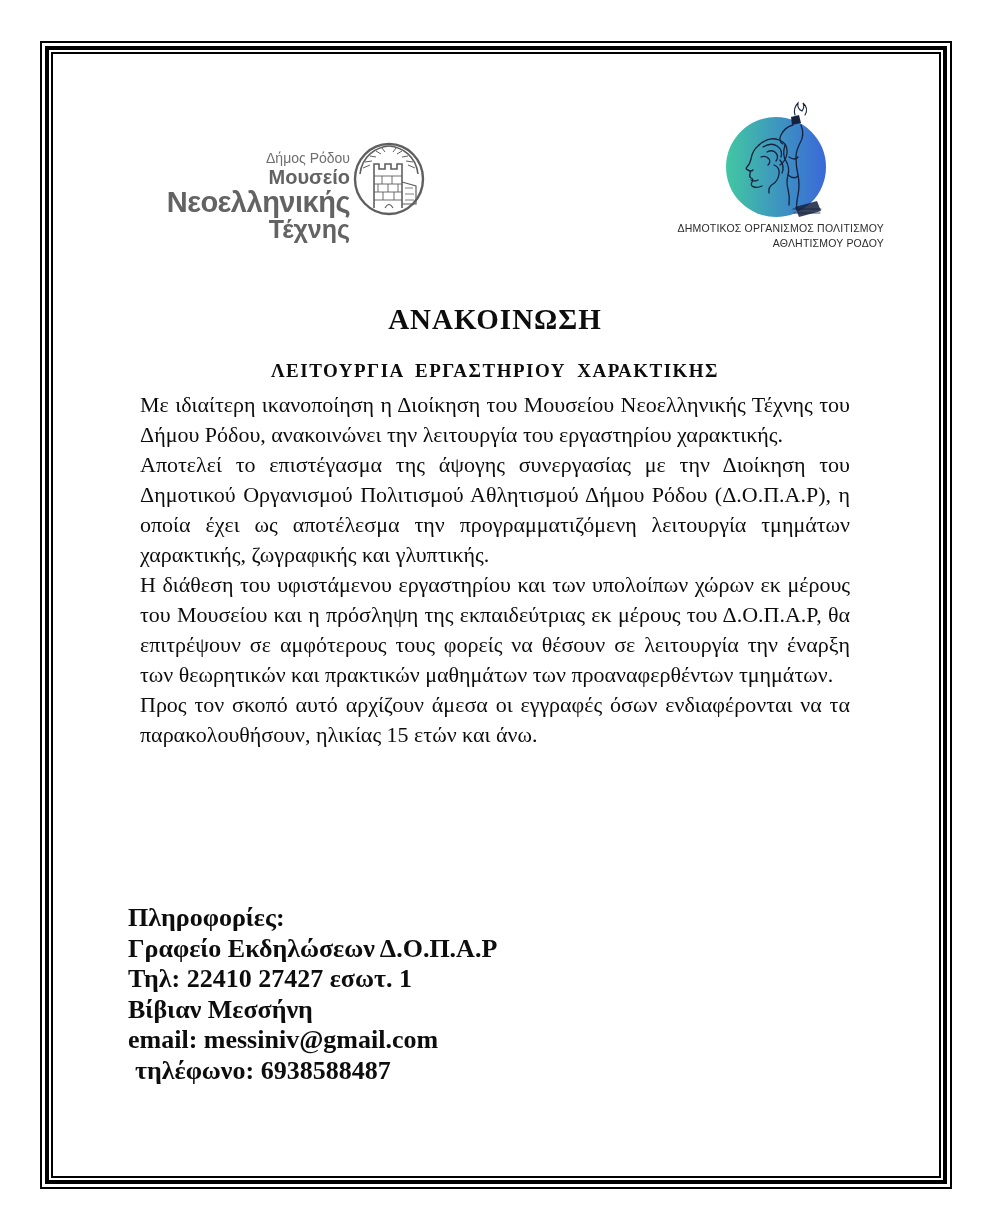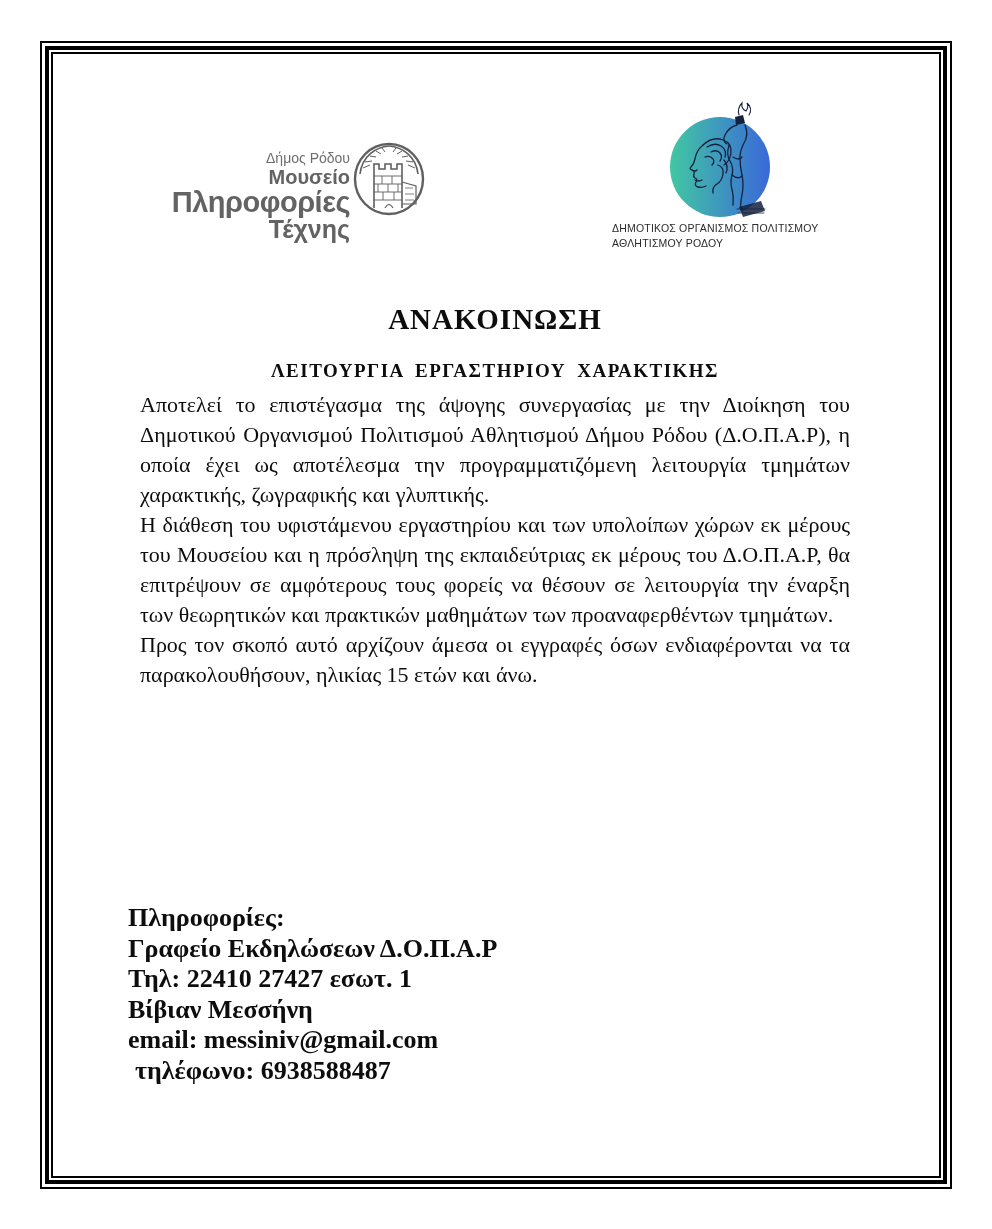--- a/index.html
+++ b/index.html
@@ -21,21 +21,21 @@
 
   
   .museum-logo { position: absolute; left: 80px; top: 143px; width: 270px; height: 110px; }
   .museum-logo .ml-line { position: absolute; right: 0; white-space: nowrap; font-family: "Liberation Sans", sans-serif; line-height: 1; }
   .ml-1 { top: 8px;  font-size: 14px; font-weight: 400; }
   .ml-2 { top: 24px; font-size: 20px; font-weight: 700; }
   .ml-3 { top: 45px; font-size: 29px; font-weight: 700; letter-spacing: -0.5px; }
   .ml-4 { top: 74px; font-size: 25px; font-weight: 700; right: -2px; }
   .museum-emblem { position: absolute; left: 352px; top: 142px; width: 74px; height: 74px; }
 
-  .dopar-logo { position: absolute; left: 612px; top: 95px; width: 216px; text-align: left; }
+  .dopar-logo { position: absolute; left: 668px; top: 95px; width: 216px; text-align: right; }
   .dopar-emblem { display: block; margin: 0 auto; width: 110px; height: 124px; }
   .dopar-caption { font-family: "Liberation Sans", sans-serif; font-size: 10.5px; line-height: 15px; color: #2b2b2b; letter-spacing: 0.2px; margin-top: 2px; }
 
   
   .doc-title {
     position: absolute; left: 140px; top: 303px; width: 710px;
     text-align: center; font-size: 29px; font-weight: 700; letter-spacing: 1px;
   }
   .doc-subtitle {
     position: absolute; left: 140px; top: 360px; width: 710px;
@@ -64,21 +64,21 @@
 
   <div class="frame-a">
     <div class="frame-b">
       <div class="frame-c"></div>
     </div>
   </div>
 
   <div class="museum-logo" style="color:#636363;">
     <div class="ml-line ml-1" style="color:#6e6e6e;">Δήμος Ρόδου</div>
     <div class="ml-line ml-2">Μουσείο</div>
-    <div class="ml-line ml-3">Πληροφορίες</div>
+    <div class="ml-line ml-3">Νεοελληνικής</div>
     <div class="ml-line ml-4">Τέχνης</div>
   </div>
   <svg class="museum-emblem" viewBox="0 0 74 74">
     <g fill="none" stroke="#5f5f5f" stroke-width="1.6">
       <ellipse cx="37" cy="37" rx="34" ry="35" stroke-width="2.4"></ellipse>
 
       <path d="M8,32 C10,14 24,5 37,4"></path>
       <path d="M66,32 C64,14 50,5 37,4"></path>
       <g stroke-width="1">
         <path d="M11,26 l7,-3 M13,20 l7,-1 M18,14 l6,1 M24,9 l5,3 M30,6 l3,4"></path>
@@ -134,20 +134,21 @@
     <div class="dopar-caption">
       <div>ΔΗΜΟΤΙΚΟΣ ΟΡΓΑΝΙΣΜΟΣ ΠΟΛΙΤΙΣΜΟΥ</div>
       <div>ΑΘΛΗΤΙΣΜΟΥ ΡΟΔΟΥ</div>
     </div>
   </div>
 
   <div class="doc-title">ΑΝΑΚΟΙΝΩΣΗ</div>
   <div class="doc-subtitle">ΛΕΙΤΟΥΡΓΙΑ ΕΡΓΑΣΤΗΡΙΟΥ ΧΑΡΑΚΤΙΚΗΣ</div>
 
   <div class="doc-body">
+    <p>Με ιδιαίτερη ικανοποίηση η Διοίκηση του Μουσείου Νεοελληνικής Τέχνης του Δήμου Ρόδου, ανακοινώνει την λειτουργία του εργαστηρίου χαρακτικής.</p>
     <p>Αποτελεί το επιστέγασμα της άψογης συνεργασίας με την Διοίκηση του Δημοτικού Οργανισμού Πολιτισμού Αθλητισμού Δήμου Ρόδου (Δ.Ο.Π.Α.Ρ), η οποία έχει ως αποτέλεσμα την προγραμματιζόμενη λειτουργία τμημάτων χαρακτικής, ζωγραφικής και γλυπτικής.</p>
     <p>Η διάθεση του υφιστάμενου εργαστηρίου και των υπολοίπων χώρων εκ μέρους του Μουσείου και η πρόσληψη της εκπαιδεύτριας εκ μέρους του Δ.Ο.Π.Α.Ρ, θα επιτρέψουν σε αμφότερους τους φορείς να θέσουν σε λειτουργία την έναρξη των θεωρητικών και πρακτικών μαθημάτων των προαναφερθέντων τμημάτων.</p>
     <p>Προς τον σκοπό αυτό αρχίζουν άμεσα οι εγγραφές όσων ενδιαφέρονται να τα παρακολουθήσουν, ηλικίας 15 ετών και άνω.</p>
   </div>
 
   <div class="contact">
     <div class="contact-line">Πληροφορίες:</div>
     <div class="contact-line">Γραφείο Εκδηλώσεων Δ.Ο.Π.Α.Ρ</div>
     <div class="contact-line">Τηλ: 22410 27427 εσωτ. 1</div>
     <div class="contact-line">Βίβιαν Μεσσήνη</div>

